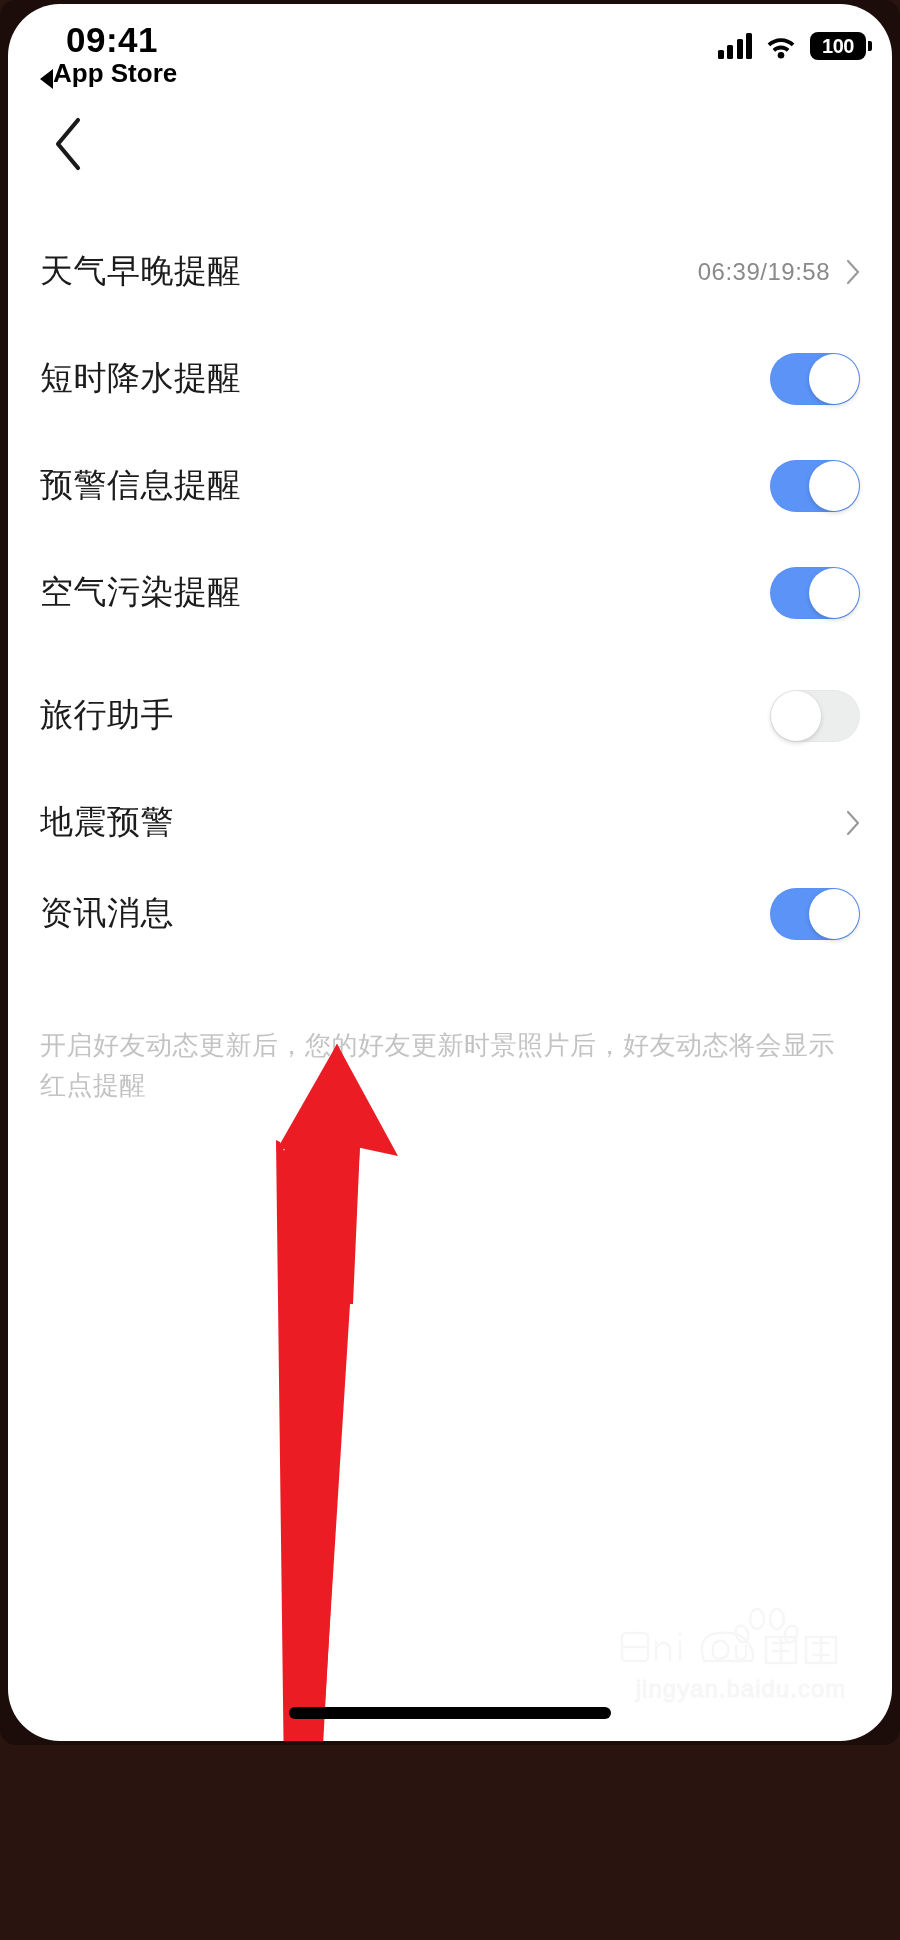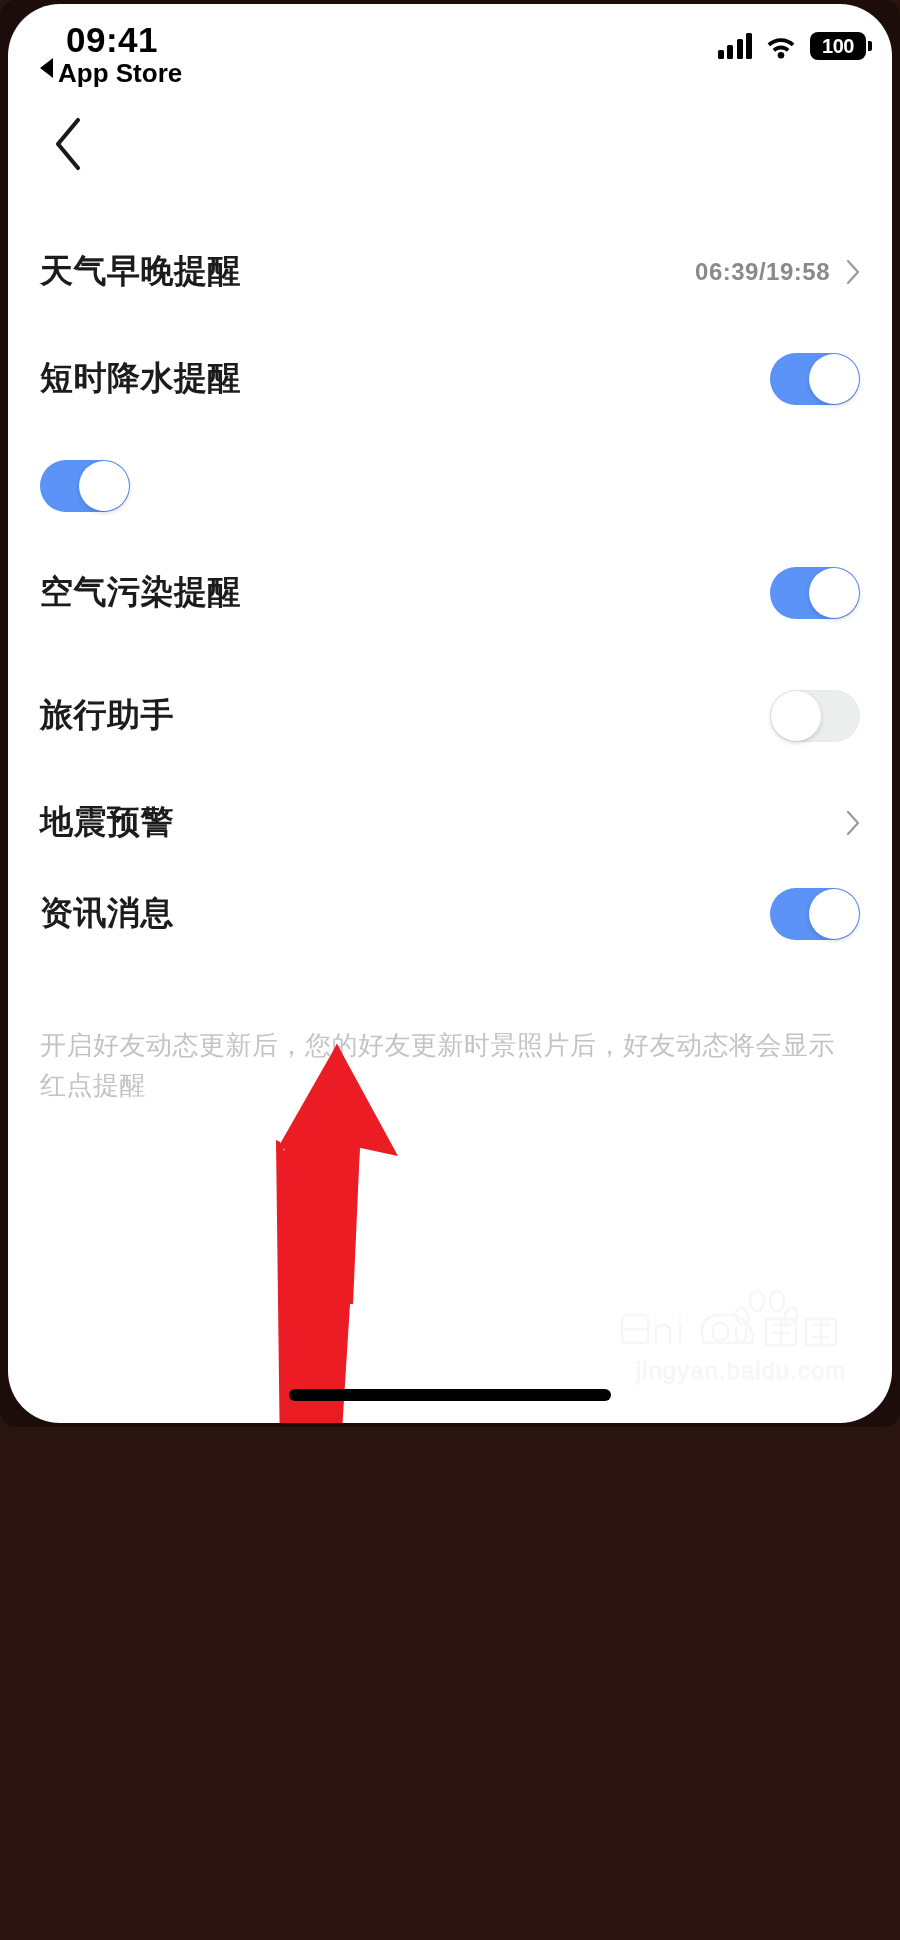--- a/index.html
+++ b/index.html
@@ -4,21 +4,21 @@
 <style>
   * { box-sizing: border-box; margin: 0; padding: 0; }
   html, body {
     width: 900px; height: 1940px;
     background: #2a1410;
     font-family: "Liberation Sans", "DejaVu Sans", sans-serif;
     overflow: hidden;
   }
   #phone {
     position: relative;
-    width: 900px; height: 1427px;
+    width: 900px; height: 1745px;
     background: #1c0d0a;
     border-radius: 16px;
     overflow: hidden;
   }
   #screen {
     position: absolute;
     left: 8px; top: 4px; right: 8px; bottom: 4px;
     background: #ffffff;
     border-radius: 52px;
     overflow: hidden;
@@ -38,22 +38,21 @@
     letter-spacing: 0.5px;
     color: #000;
   }
   .sb-appstore {
     position: absolute;
     left: 32px; top: 54px;
     font-size: 26px;
     font-weight: bold;
     color: #000;
     display: flex;
-    align-items: flex-start;
-    gap: 5px;
+    align-items: flex-end;
     white-space: nowrap;
   }
   .sb-appstore .tri {
     width: 0; height: 0;
     border-top: 10px solid transparent;
     border-bottom: 10px solid transparent;
     border-right: 13px solid #000;
   }
   .sb-right {
     position: absolute;
@@ -105,21 +104,21 @@
     cursor: pointer;
   }
   .nav-back svg { display: block; }
   .nav-title {
     font-size: 38px;
     color: #1a1a1a;
     letter-spacing: 1px;
   }
 
   
-  .list { padding: 0 32px; font-weight: bold; }
+  .list { padding: 0 32px; }
   .row {
     position: relative;
     min-height: 91px;
     display: flex;
     align-items: center;
     justify-content: space-between;
   }
   .row-labels { display: flex; flex-direction: column; gap: 8px; }
   .row-title {
     font-size: 33px;
@@ -283,20 +282,23 @@
           <div class="row-title">短时降水提醒</div>
         </div>
         <div class="toggle on">
             <span class="knob"></span>
           </div>
       </div>
 
       <div class="spacer-sm"></div>
 
       <div class="row">
+        <div class="row-labels">
+          <div class="row-title">预警信息提醒</div>
+        </div>
         <div class="toggle on">
             <span class="knob"></span>
           </div>
       </div>
 
       <div class="spacer-sm"></div>
 
       <div class="row">
         <div class="row-labels">
           <div class="row-title">空气污染提醒</div>

